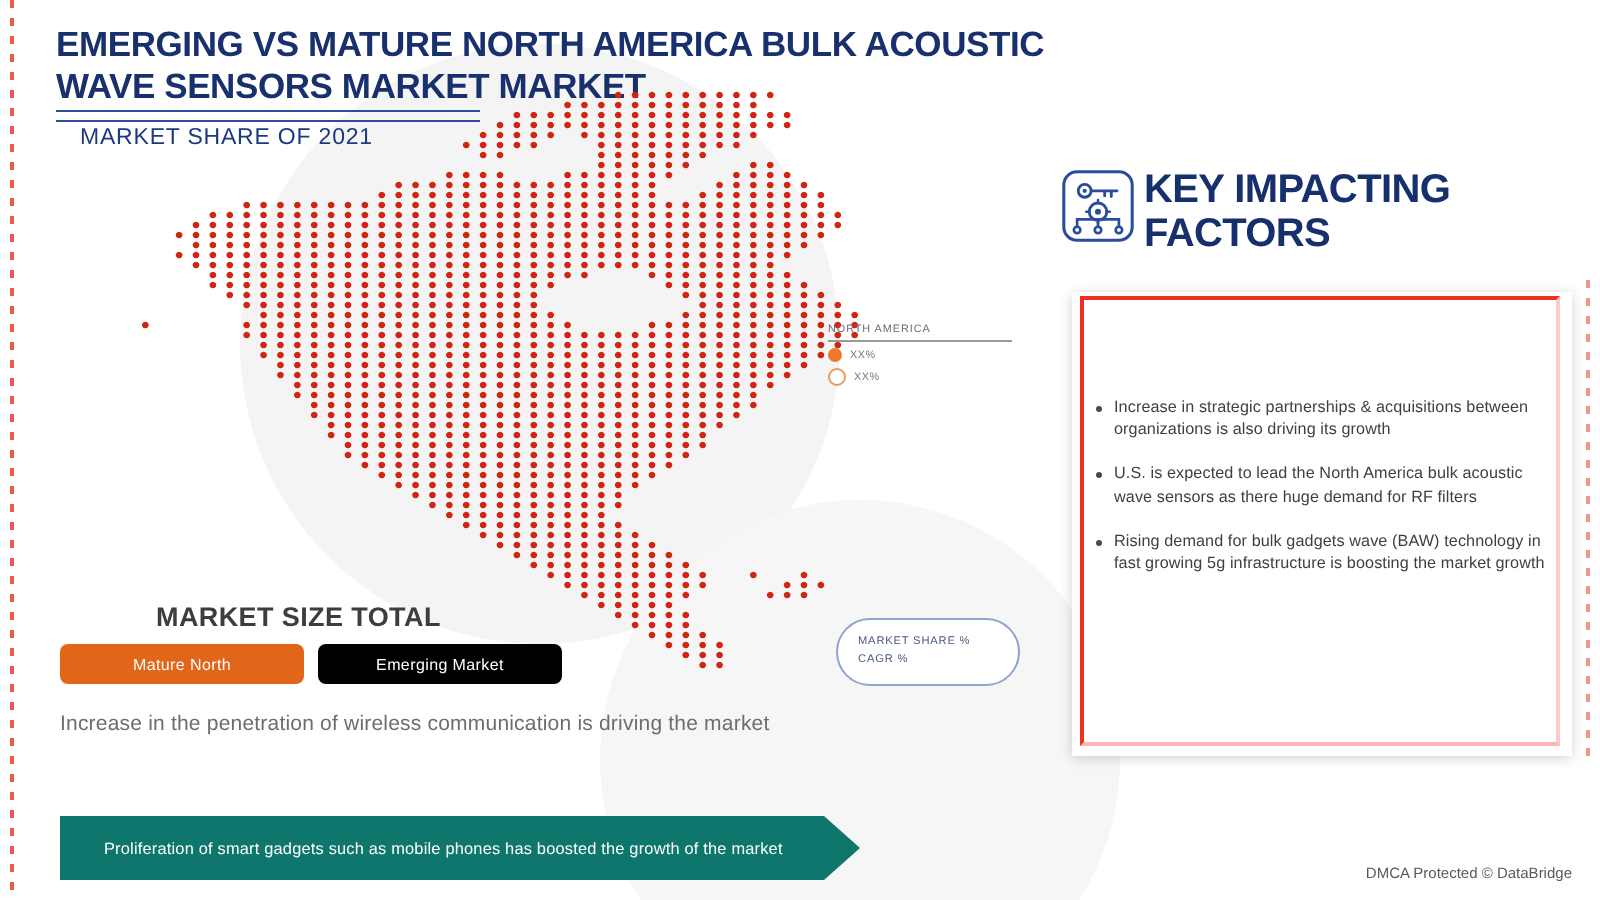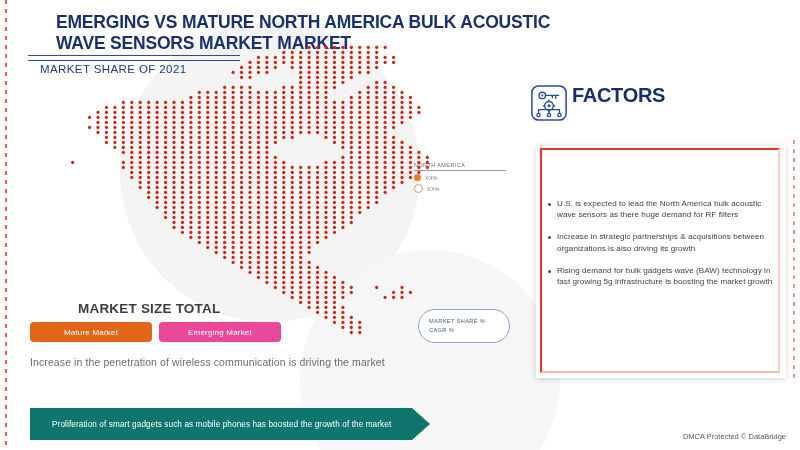--- a/index.html
+++ b/index.html
@@ -18,21 +18,21 @@
 
   
   .bg-circle{position:absolute;left:120px;top:22px;width:300px;height:300px;
              border-radius:50%;background:#f4f4f4;}
   .bg-swoosh{position:absolute;left:300px;top:250px;width:260px;height:260px;
              border-radius:50%;background:#f6f6f6;}
 
   
   .title{position:absolute;left:28px;top:12px;width:505px;
          font-size:17.5px;line-height:21px;font-weight:bold;letter-spacing:-.2px;
-         color:#18306e;text-transform:uppercase;margin-left:28px;}
+         color:#18306e;text-transform:uppercase;}
   .title-rule{position:absolute;left:28px;top:55px;width:212px;height:4px;
               border-top:1.5px solid #2a4d9b;border-bottom:1.5px solid #2a4d9b;}
   .subtitle{position:absolute;left:28px;top:63px;font-size:11.5px;letter-spacing:.4px;
             color:#1b3a80;text-transform:uppercase;margin-left:12px;}
 
   
   #map{position:absolute;left:60px;top:45px;width:380px;height:290px;}
   #map svg{width:100%;height:100%;display:block;}
 
   
@@ -45,21 +45,21 @@
   .legend-dot.b{background:#fff;border:1px solid #ec9a5a;}
   .legend-val{font-size:5.4px;color:#7a7a7a;letter-spacing:.3px;}
 
   
   .mst-title{position:absolute;left:30px;top:301px;font-size:13.5px;font-weight:bold;
              letter-spacing:.2px;color:#3d3d3d;text-transform:uppercase;padding-left:48px;}
   .pills{position:absolute;left:30px;top:322px;display:flex;gap:7px;}
   .pill{height:20px;border-radius:4px;display:flex;align-items:center;justify-content:center;
         color:#fff;font-size:8px;padding:0 14px;letter-spacing:.2px;white-space:nowrap;}
   .pill.mature{background:#e2661a;min-width:94px;}
-  .pill.emerging{background:#ec4899;min-width:94px;}
+  .pill.emerging{background:#000000;min-width:94px;}
 
   .lead{position:absolute;left:30px;top:356px;font-size:10.5px;color:#6d6d6d;
         letter-spacing:.1px;}
 
   
   .cagr{position:absolute;left:418px;top:309px;width:92px;height:34px;
         border:1px solid #8fa4cf;border-radius:17px;background:#fff;
         display:flex;flex-direction:column;justify-content:center;padding-left:10px;
         box-sizing:border-box;}
   .cagr div{font-size:5.6px;letter-spacing:.4px;color:#4a5a80;line-height:9px;}
@@ -118,21 +118,21 @@
       <span class="legend-val">XX%</span>
     </div>
     <div class="legend-row">
       <span class="legend-dot b"></span>
       <span class="legend-val">XX%</span>
     </div>
   </div>
 
   <div class="mst-title">MARKET SIZE TOTAL</div>
   <div class="pills">
-    <div class="pill mature">Mature Market</div>
+    <div class="pill mature">Mature North</div>
     <div class="pill emerging">Emerging Market</div>
   </div>
   <div class="lead">Increase in the penetration of wireless communication is driving the market</div>
 
   <div class="cagr">
     <div>MARKET SHARE %</div>
     <div>CAGR %</div>
   </div>
 
   <div class="banner">Proliferation of smart gadgets such as mobile phones has boosted the  growth of the market</div>
@@ -147,34 +147,35 @@
       <circle cx="20" cy="23" r="1.6" fill="#2a4d9b"></circle>
       <path d="M20 18.4 V16.8 M20 27.6 V29.2 M15.4 23 H13.8 M24.6 23 H26.2" stroke="#2a4d9b" stroke-width="1.3" stroke-linecap="round"></path>
       <path d="M9 31 V27 H31 V31" fill="none" stroke="#2a4d9b" stroke-width="1.4"></path>
       <path d="M20 27 V31" fill="none" stroke="#2a4d9b" stroke-width="1.4"></path>
       <circle cx="9" cy="32.6" r="1.7" fill="none" stroke="#2a4d9b" stroke-width="1.4"></circle>
       <circle cx="20" cy="32.6" r="1.7" fill="none" stroke="#2a4d9b" stroke-width="1.4"></circle>
       <circle cx="31" cy="32.6" r="1.7" fill="none" stroke="#2a4d9b" stroke-width="1.4"></circle>
     </svg>
   </div>
   <div class="kif-title">
+    <div>KEY IMPACTING</div>
     <div>FACTORS</div>
   </div>
 
   <div class="panel-card"></div>
   <div class="panel-box fade"></div>
 
   <div class="bullets">
     <div class="bullet">
       <span class="dot"></span>
-      <span class="txt">U.S. is expected to lead the North America bulk acoustic wave sensors as there huge demand for RF filters</span>
+      <span class="txt">Increase in strategic partnerships &amp; acquisitions between organizations is also driving its growth</span>
     </div>
     <div class="bullet">
       <span class="dot"></span>
-      <span class="txt">Increase in strategic partnerships &amp; acquisitions between organizations is also driving its growth</span>
+      <span class="txt">U.S. is expected to lead the North America bulk acoustic wave sensors as there huge demand for RF filters</span>
     </div>
     <div class="bullet">
       <span class="dot"></span>
       <span class="txt">Rising demand for bulk gadgets wave (BAW) technology in fast growing 5g infrastructure is boosting the market growth</span>
     </div>
   </div>
 
   <div class="footer">DMCA Protected © DataBridge</div>
 </div>
 

